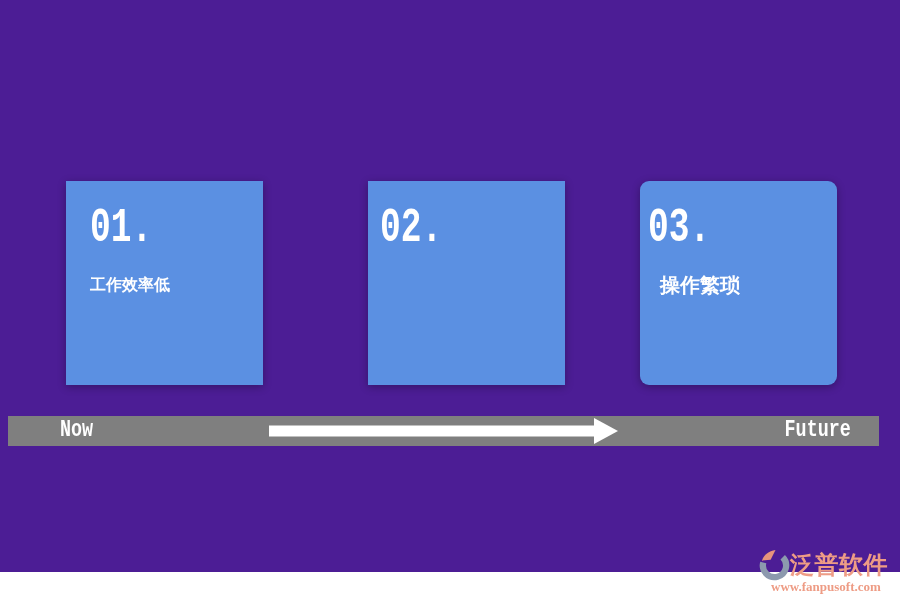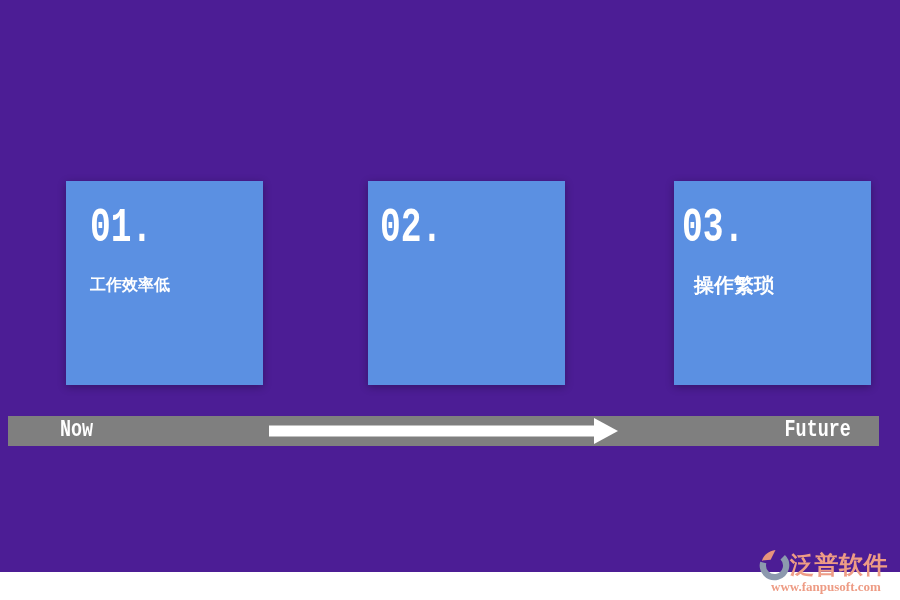--- a/index.html
+++ b/index.html
@@ -25,21 +25,21 @@
     position: absolute;
     top: 181px;
     width: 197px;
     height: 204px;
     background: var(--card-blue, #5B90E2);
     box-shadow: 0 2px 8px rgba(0,0,0,0.30);
     color: var(--text-white, #fff);
   }
   .card-1 { left: 66px;  padding: 21px 10px 0 24px; }
   .card-2 { left: 352px; padding: 21px 10px 0 12px; margin-left: 16px; }
-  .card-3 { left: 674px; padding: 21px 6px 0 8px; }
+  .card-3 { left: 640px; padding: 21px 6px 0 8px; border-radius: 9px; }
 
   .card-number {
     font-family: "Liberation Mono", monospace;
     font-weight: bold;
     font-size: 48px;
     line-height: 52px;
     transform: scaleX(0.72);
     transform-origin: 0 50%;
     white-space: nowrap;
   }

